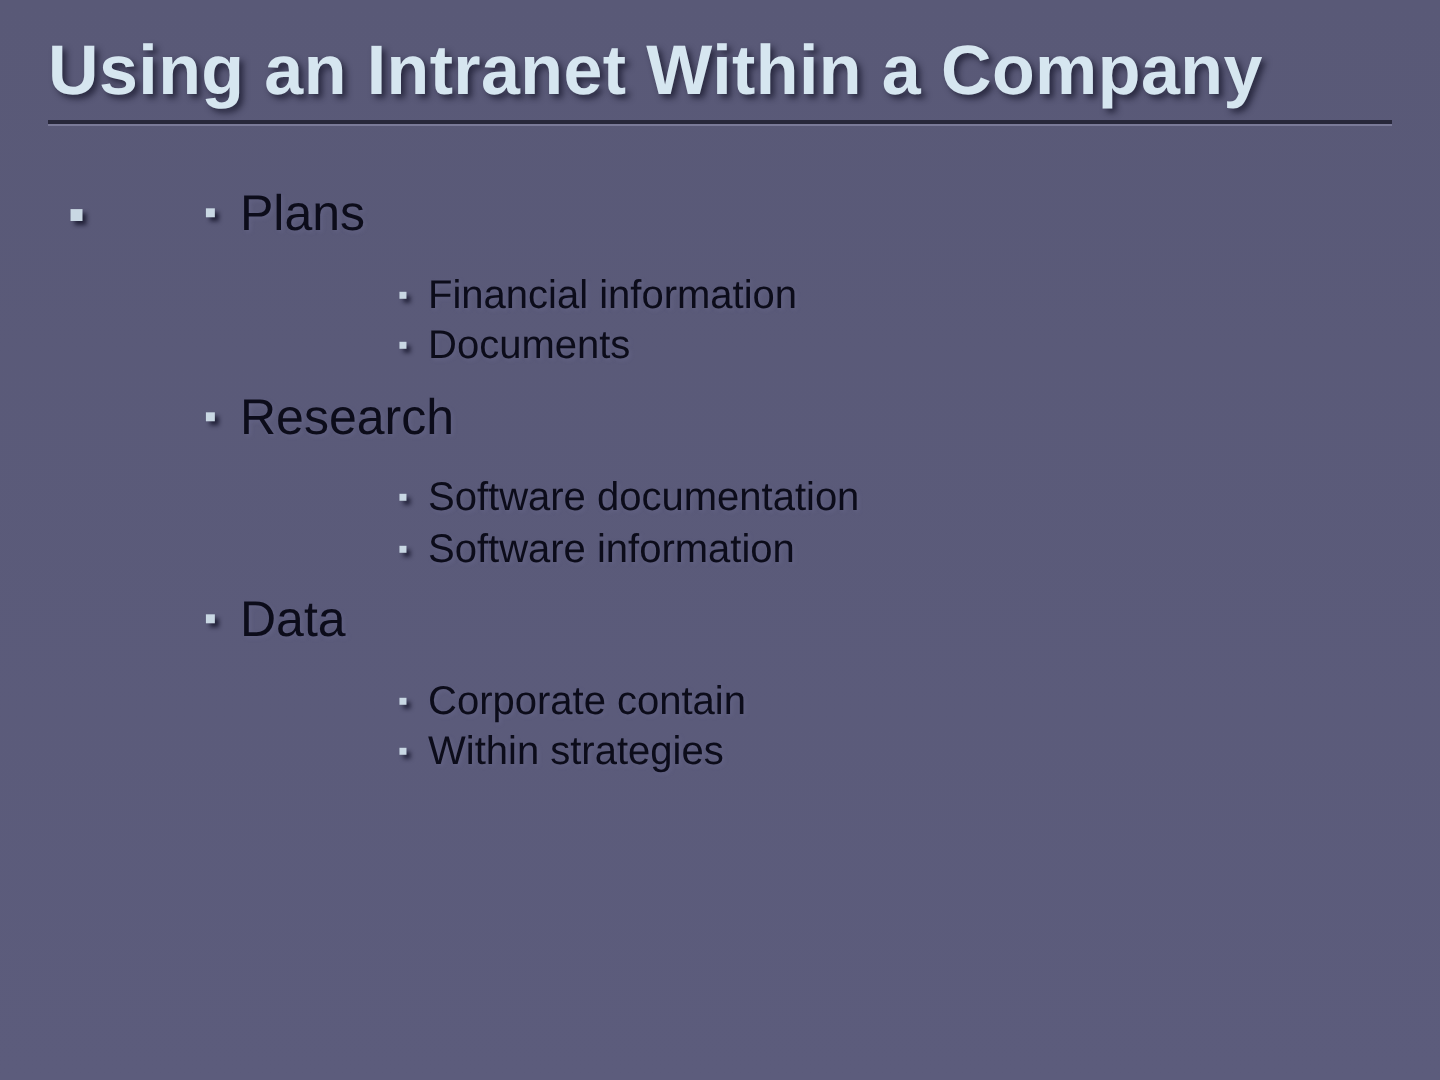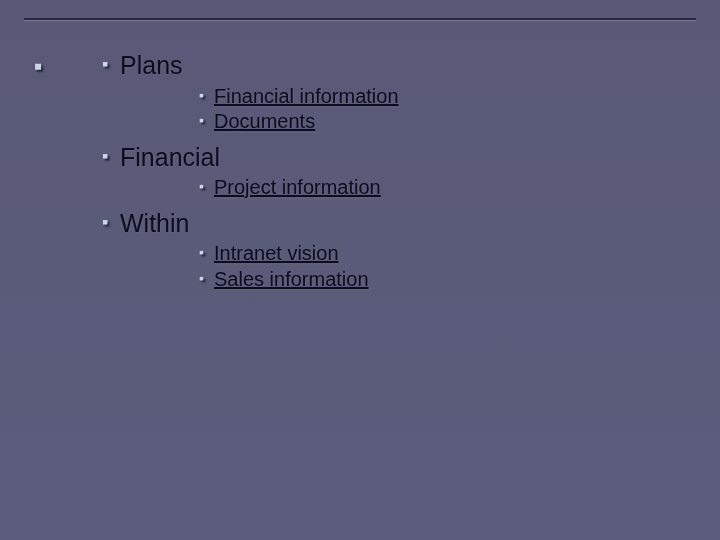--- a/index.html
+++ b/index.html
@@ -60,57 +60,59 @@
   
   .l2list { margin-top: 4px; }
   .l2 {
     margin-left: 64px;
     font-size: 25px;
     line-height: 1.3;
     margin-bottom: 2px;
   }
   .l2::before { font-size: 18px; top: 4px; left: -18px; }
   
-  .l3list { margin-top: 2px; margin-bottom: 6px; text-decoration: underline; }
+  .l3list { margin-top: 12px; margin-bottom: 6px; }
   .l3 {
     margin-left: 94px;
     font-size: 20px;
     line-height: 1.28;
   }
   .l3::before { font-size: 14px; top: 3px; left: -15px; }
 </style>
 </head>
 <body>
 
 <div class="slide">
+  <h1 class="title">Using an Intranet Within a Company</h1>
   <hr class="rule">
 
   <ul>
     <li class="l1">
       <ul class="l2list">
 
         <li class="l2">
           <span>Plans</span>
           <ul class="l3list">
             <li class="l3"><span>Financial information</span></li>
             <li class="l3"><span>Documents</span></li>
           </ul>
         </li>
 
         <li class="l2">
-          <span>Financial</span>
+          <span>Research</span>
           <ul class="l3list">
-            <li class="l3"><span>Project information</span></li>
+            <li class="l3"><span>Software documentation</span></li>
+            <li class="l3"><span>Software information</span></li>
           </ul>
         </li>
 
         <li class="l2">
-          <span>Within</span>
+          <span>Data</span>
           <ul class="l3list">
-            <li class="l3"><span>Intranet vision</span></li>
-            <li class="l3"><span>Sales information</span></li>
+            <li class="l3"><span>Corporate contain</span></li>
+            <li class="l3"><span>Within strategies</span></li>
           </ul>
         </li>
 
       </ul>
     </li>
   </ul>
 </div>
 
 </body></html>

